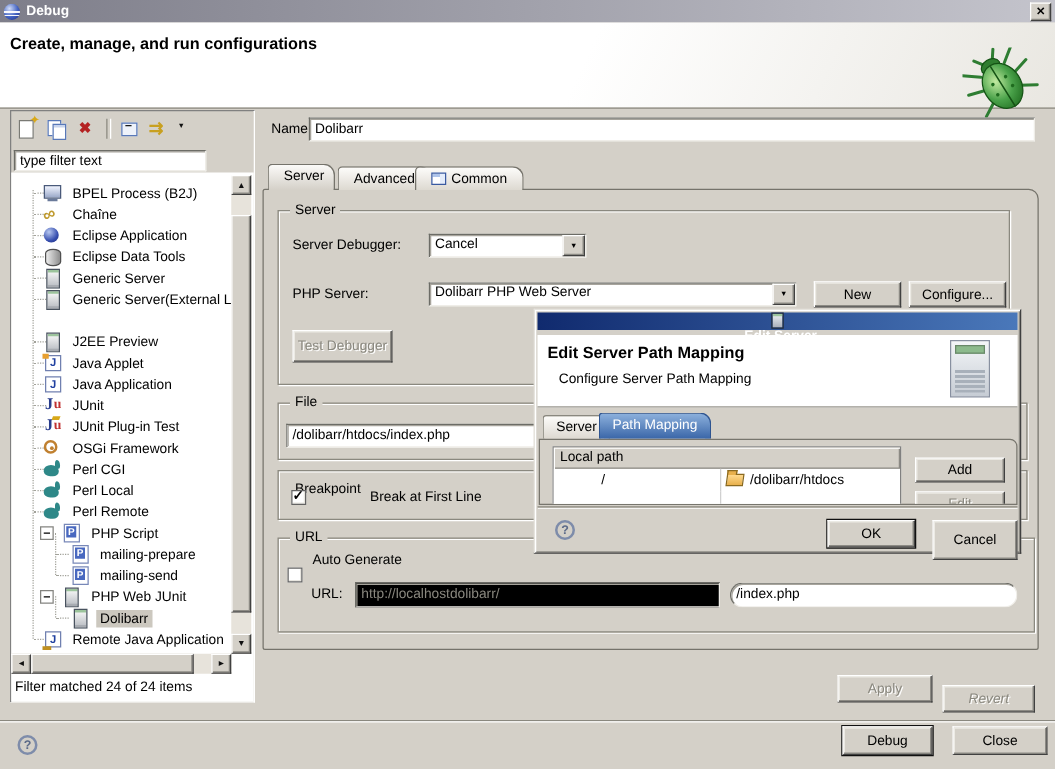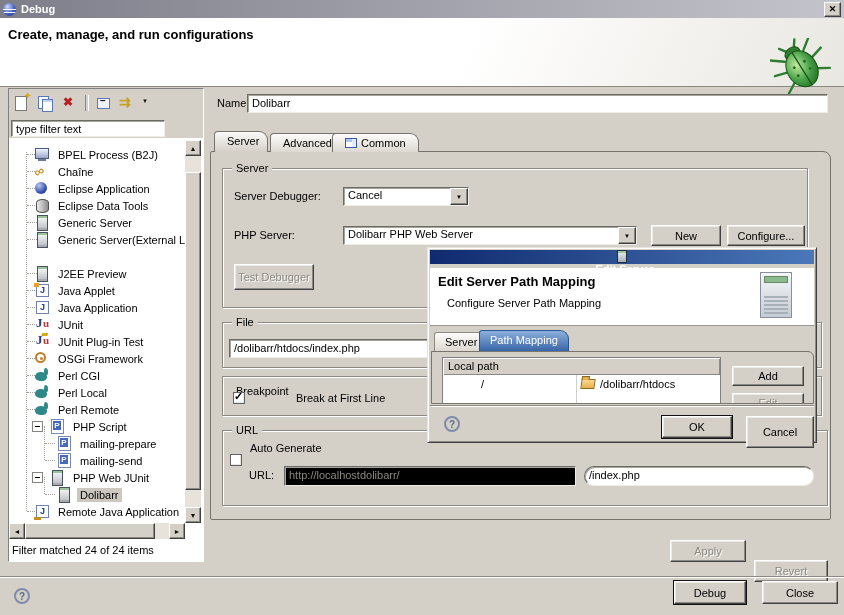--- a/index.html
+++ b/index.html
@@ -355,21 +355,21 @@
 
   <div class="abs group" style="left:222px;top:430px;width:606px;height:76px;"></div>
   <div class="legend abs" style="left:232px;top:425px;">URL</div>
   <div class="abs cb" style="left:230px;top:442px;"></div>
   <div class="abs" style="left:250px;top:442px;">Auto Generate</div>
   <div class="abs" style="left:249px;top:469px;">URL:</div>
   <div class="abs field gray" style="left:284px;top:466px;width:292px;height:20px;">http://localhostdolibarr/</div>
   <div class="abs field" style="left:584px;top:466px;width:230px;height:20px;border-radius:10px;">/index.php</div>
 
   <div class="abs btn dis" style="left:670px;top:540px;width:76px;height:22px;">Apply</div>
-  <div class="abs btn dis" style="left:754px;top:560px;width:74px;height:22px;">Revert</div>
+  <div class="abs btn dis" style="left:754px;top:548px;width:74px;height:22px;font-style:italic;">Revert</div>
 
   <div class="abs" style="left:0;top:576px;width:844px;height:2px;border-top:1px solid #8a887f;border-bottom:1px solid #fff;box-sizing:border-box;"></div>
   <div class="abs help" style="left:14px;top:588px;">?</div>
   <div class="abs btn default" style="left:674px;top:581px;width:72px;height:23px;">Debug</div>
   <div class="abs btn" style="left:762px;top:581px;width:76px;height:23px;">Close</div>
 
   <div class="abs dlg">
     <div class="dtitle">
       <span class="srv-mini"></span>
       <span class="dtext">Edit Server</span>

